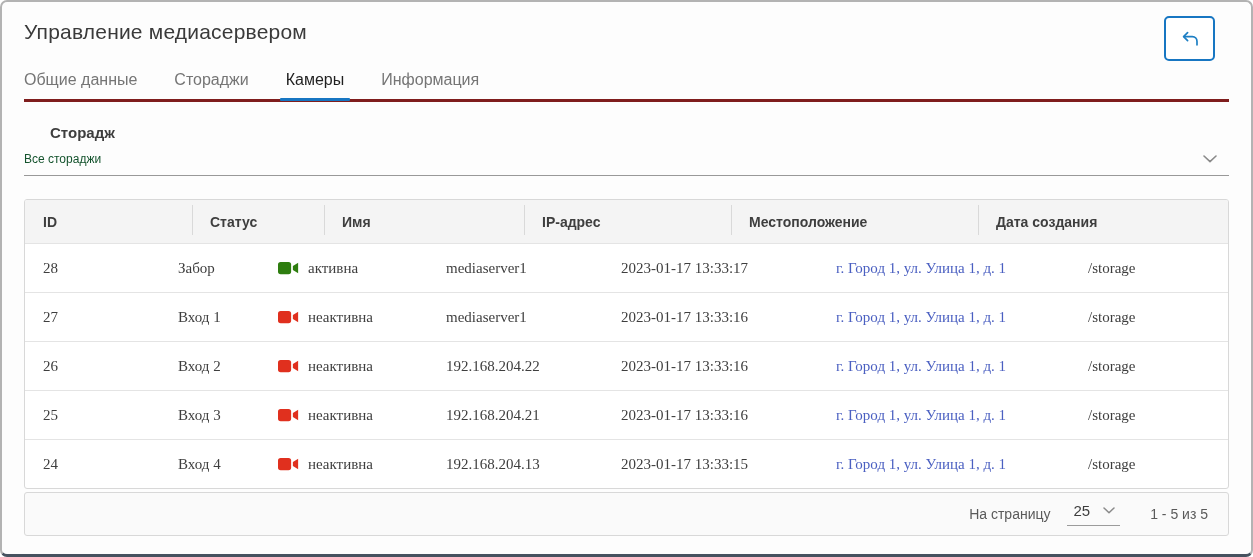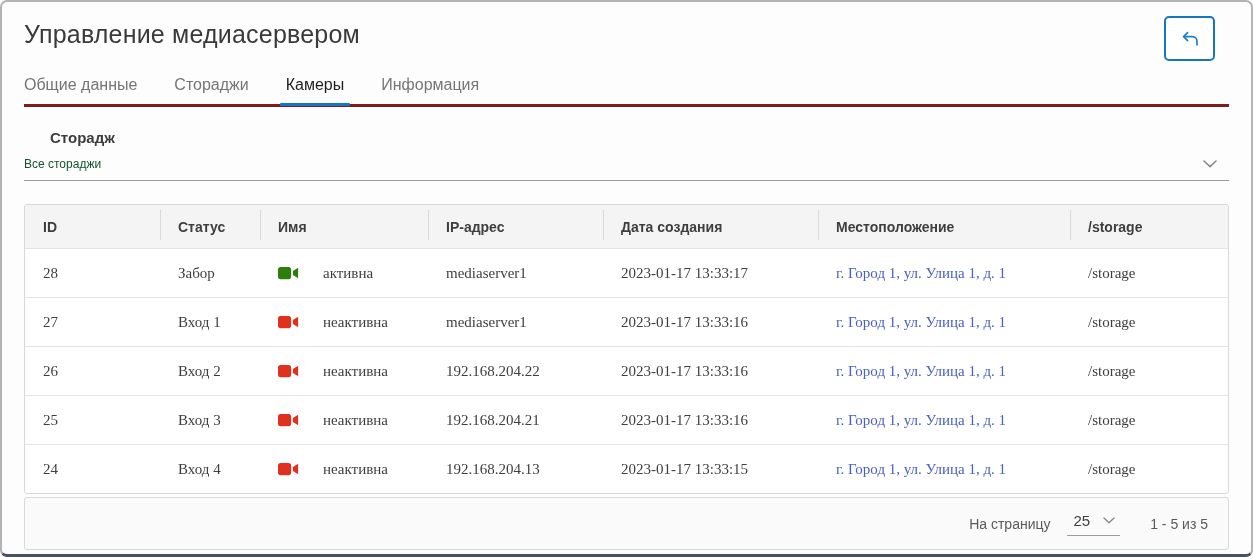--- a/index.html
+++ b/index.html
@@ -15,21 +15,21 @@
     border: 2px solid #b3b3b3;
     border-bottom: 3px solid #46525f;
     border-radius: 7px;
     background: #fdfdfd;
     overflow: hidden;
   }
   .content { padding: 16px 22px 0 22px; position: relative; }
 
   
   .page-title {
-    font-size: 25px; font-weight: 400; color: #3a3a3a;
+    font-size: 21px; font-weight: 400; color: #3a3a3a;
     letter-spacing: 0.2px; margin-top: 2px;
   }
   .back-btn {
     position: absolute; top: 14px; right: 36px;
     width: 51px; height: 45px;
     border: 2px solid #1776c2; border-radius: 5px;
     background: #ffffff; cursor: pointer;
     display: flex; align-items: center; justify-content: center;
   }
 
@@ -65,47 +65,47 @@
   
   .table-panel {
     margin-top: 23px;
     border: 1px solid #d8d8d8; border-radius: 3px;
     background: #ffffff; overflow: hidden;
   }
   .grid-row {
     display: grid;
     grid-template-columns: 135px 100px 168px 175px 215px 252px 1fr;
   }
-  .thead { background: #f4f4f4; }
+  .thead { background: #f4f4f4; gap: 32px; }
   .th {
     height: 43px; display: flex; align-items: center;
     padding-left: 18px;
     font-size: 14px; font-weight: 700; color: #3e3e3e;
     position: relative;
   }
   .th:not(:first-child)::before {
     content: ""; position: absolute; left: 0; top: 5px;
     width: 1px; height: 30px; background: #d9d9d9;
   }
   .tr { border-top: 1px solid #e4e4e4; }
   .td {
     height: 48px; display: flex; align-items: center;
     padding-left: 18px; font-size: 15px; color: #3e3e3e;
     white-space: nowrap;
     font-family: Liberation Serif, serif;
   }
-  .status-cell { gap: 24px; }
+  .status-cell { gap: 9px; }
   .cam-icon { display: inline-flex; }
   .cam-active { color: #2e7d0f; }
   .cam-inactive { color: #e0301e; }
   .loc-link { color: #4a5fc1; text-decoration: none; cursor: pointer; }
 
   
   .footer-panel {
-    margin-top: 3px; height: 53px;
+    margin-top: 3px; height: 44px;
     border: 1px solid #d8d8d8; border-radius: 3px;
     background: #fafafa;
     display: flex; align-items: center; justify-content: flex-end;
     padding-right: 20px;
     font-size: 14px; color: #5a5a5a;
   }
   .per-page {
     display: inline-flex; align-items: center; gap: 13px;
     border-bottom: 1px solid #9b9b9b;
     padding: 0 5px 6px 6px;
@@ -150,22 +150,22 @@
         </span>
       </div>
     </div>
 
     <div class="table-panel">
       <div class="grid-row thead">
         <div class="th">ID</div>
         <div class="th">Статус</div>
         <div class="th">Имя</div>
         <div class="th">IP-адрес</div>
+        <div class="th">Местоположение</div>
         <div class="th">Дата создания</div>
-        <div class="th">Местоположение</div>
         <div class="th">/storage</div>
       </div>
       <div id="table-body">
   <div class="grid-row tr">
     <div class="td">28</div>
     <div class="td">Забор</div>
     <div class="td status-cell">
       <span class="cam-icon cam-active">
         <svg width="21" height="14" viewBox="0 0 24 16" fill="currentColor">
           <rect x="0" y="1" width="15" height="14" rx="3"></rect>

